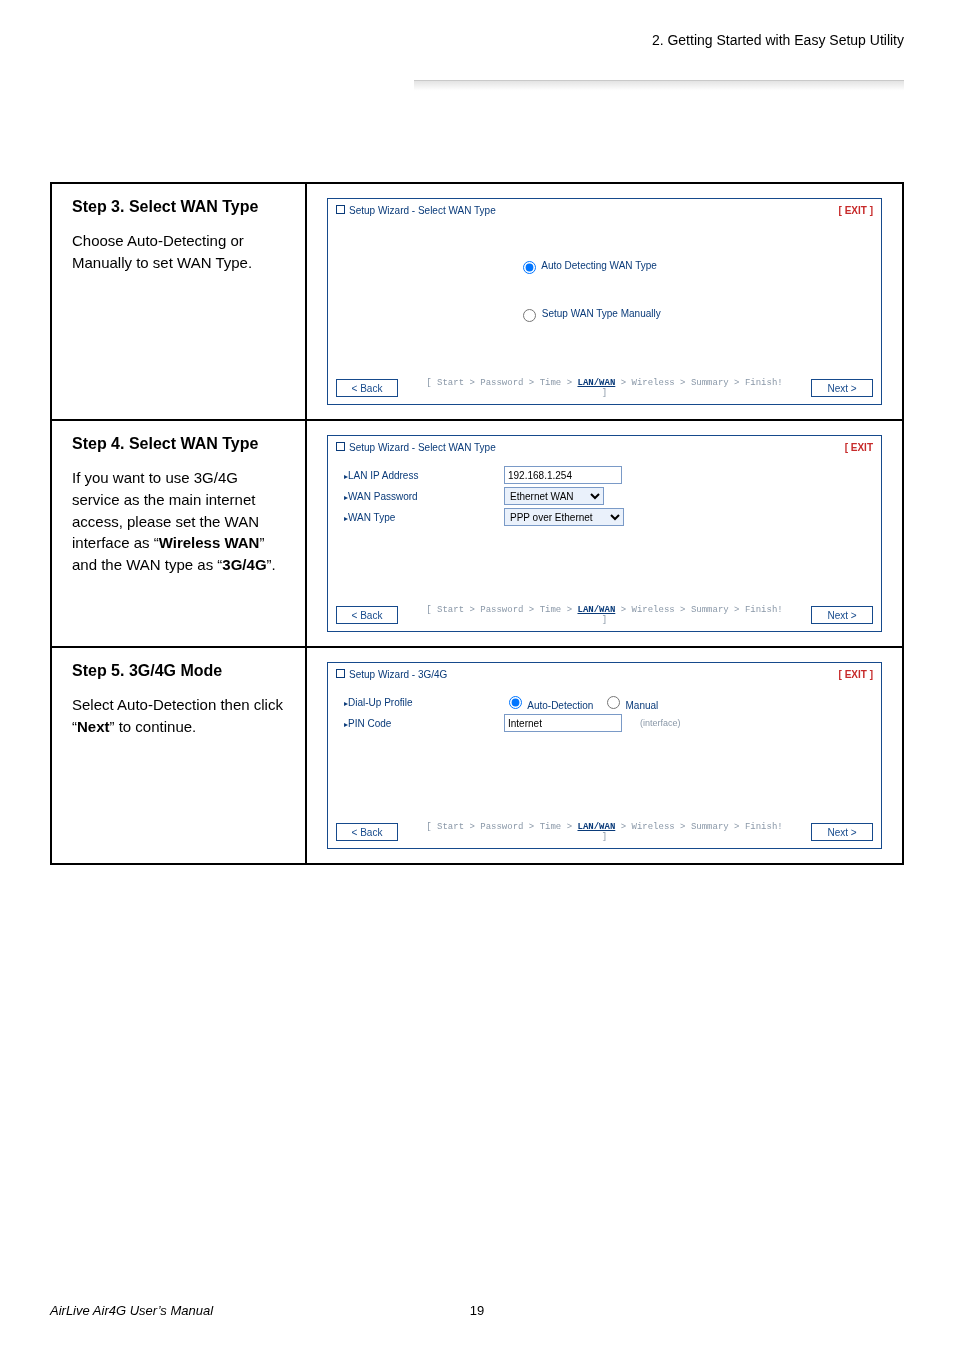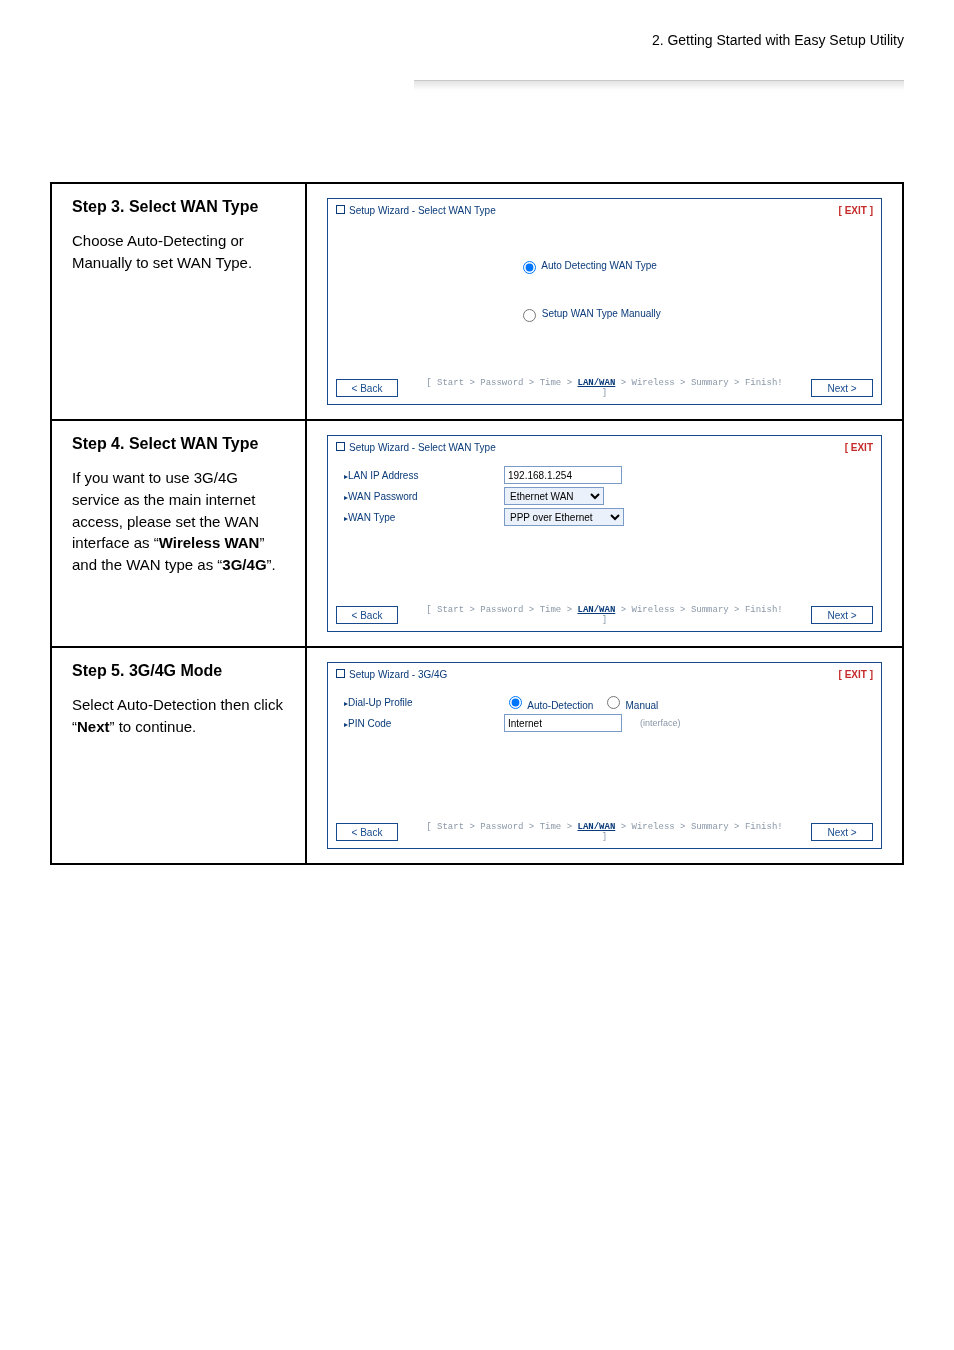--- a/index.html
+++ b/index.html
@@ -316,13 +316,18 @@
               <button class="wiz-btn">Next &gt;</button>
             </div>
           </div>
         </td>
       </tr>
 
     </tbody>
       </table>
   </div>
 
+  <div class="footer">
+    <span class="manual-title">AirLive Air4G User’s Manual</span>
+    <span style="position:absolute; left:50%; transform:translateX(-50%);">19</span>
+    <span></span>
+  </div>
 </div>
 
 </body></html>

